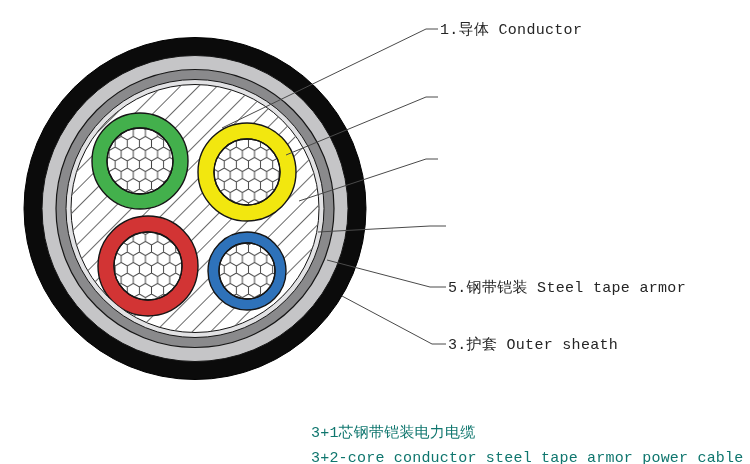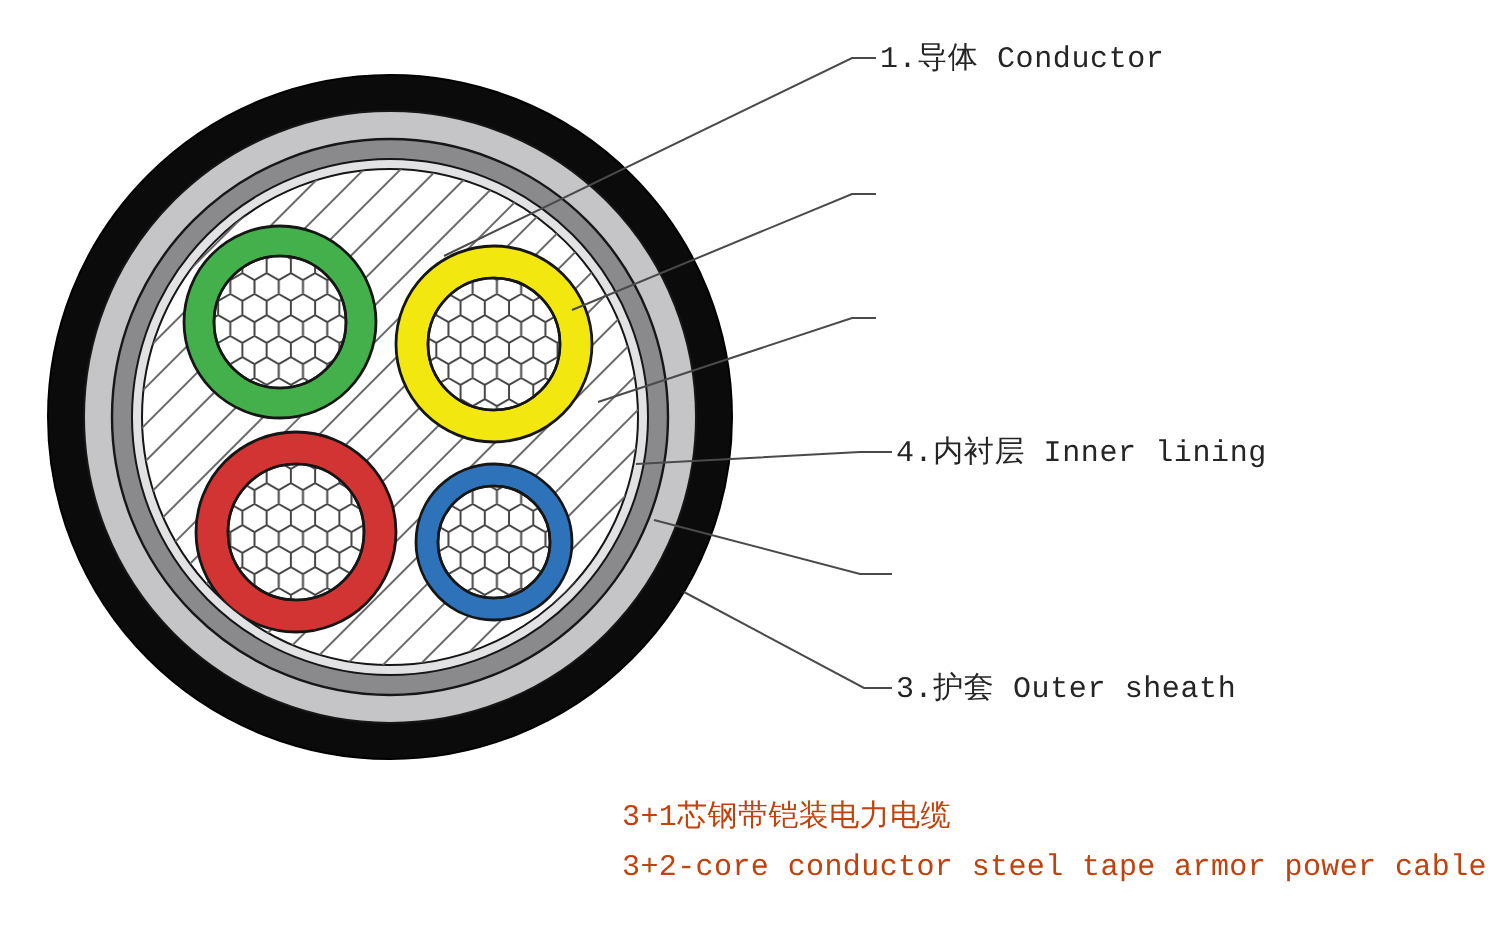--- a/index.html
+++ b/index.html
@@ -8,21 +8,21 @@
     font-family:"Liberation Mono","DejaVu Sans Mono",monospace;
   }
   .stage{position:absolute;left:0;top:0;width:750px;height:332px;text-decoration:underline;}
   svg.diagram{position:absolute;left:0;top:0;}
   .callout{
     position:absolute;transform:translateY(-50%);
     font-size:15px;color:#252525;letter-spacing:0.3px;white-space:nowrap;
   }
   .caption{
     position:absolute;transform:translateY(-50%);
-    font-size:15px;color:#c2410c;letter-spacing:0.2px;white-space:nowrap;
+    font-size:15px;color:#0f766e;letter-spacing:0.2px;white-space:nowrap;margin-top:24px;
   }
 </style>
 </head>
 <body>
 
 <div class="stage">
 
   <svg class="diagram" width="750" height="464" viewBox="0 0 750 464">
     <defs>
       <pattern id="hatch" width="13" height="13" patternUnits="userSpaceOnUse" patternTransform="rotate(-45)">
@@ -72,19 +72,19 @@
       <polyline points="222,128 426,29 438,29"></polyline>
       <polyline points="286,155 426,97 438,97"></polyline>
       <polyline points="299,201 426,159 438,159"></polyline>
       <polyline points="318,232 430,226 446,226"></polyline>
       <polyline points="327,260 430,287 446,287"></polyline>
       <polyline points="342,296 432,344 446,344"></polyline>
     </g>
   </svg>
 
   <div class="callout" style="left:440px;top:29px">1.导体 Conductor</div>
-  <div class="callout" style="left:448px;top:226px">4.内衬层 Inner lining</div>
+  <div class="callout" style="left:448px;top:287px">5.钢带铠装 Steel tape armor</div>
   <div class="callout" style="left:448px;top:344px">3.护套 Outer sheath</div>
 
   <div class="caption" style="left:311px;top:408px">3+1芯钢带铠装电力电缆</div>
   <div class="caption" style="left:311px;top:434px">3+2-core conductor steel tape armor power cable</div>
 
 </div>
 
 </body></html>

